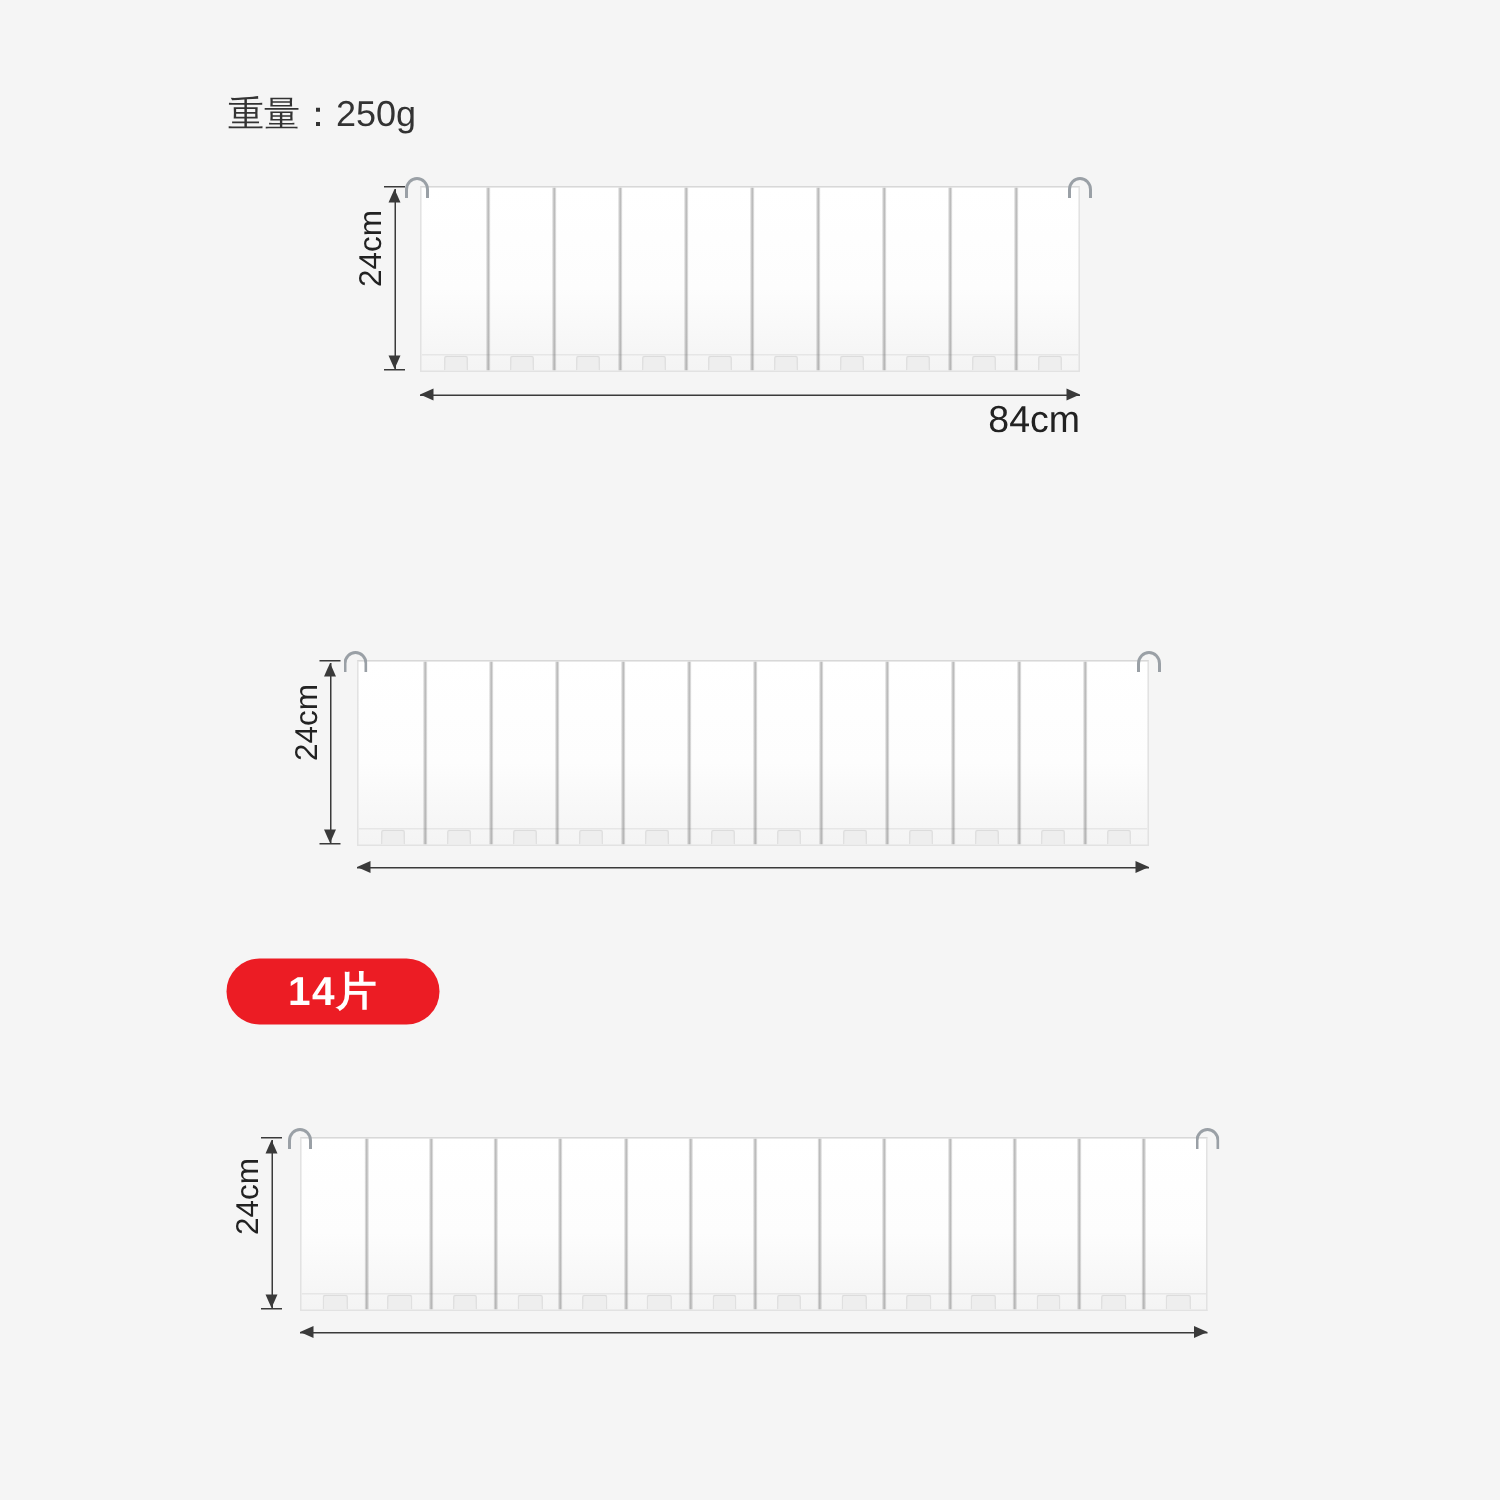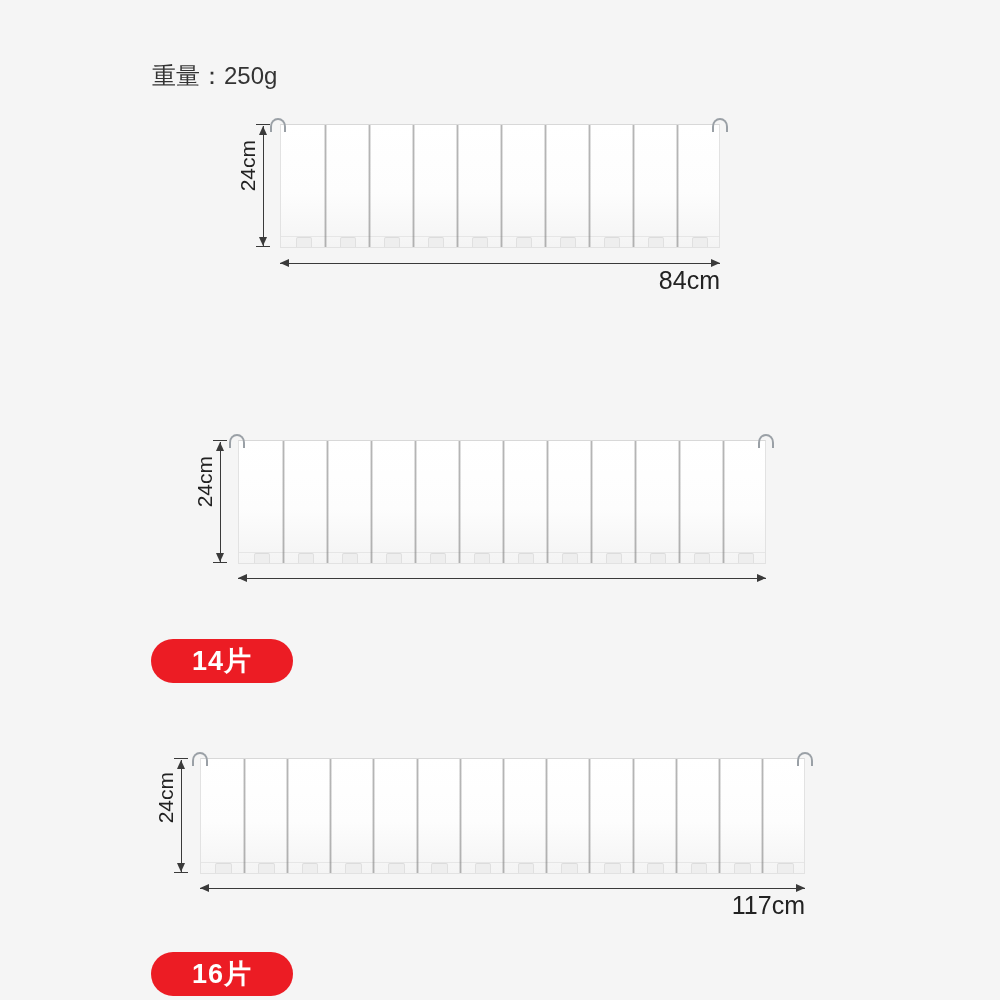--- a/index.html
+++ b/index.html
@@ -259,19 +259,15 @@
     </div>
   <div class="hook" style="left:192px; top:752px;"></div>
   <div class="hook" style="left:797px; top:752px;"></div>
 
   <div class="tick-v" style="left:174px; top:758px;"></div>
   <div class="tick-v" style="left:174px; top:872px;"></div>
   <div class="dim-v" style="left:181px; top:760px; height:112px;"></div>
   <div class="dim-label-v" style="left:154px; top:772px;">24cm</div>
 
   <div class="dim-h" style="left:200px; top:888px; width:605px;"></div>
-  <div class="dim-label-h" style="left:200px; top:891px; width:605px;">117cm</div>
-
-  <div class="badge" style="left:151px; top:952px;">
-    <span>16片</span>
-  </div>
+
 
 </div>
 
 </body></html>

